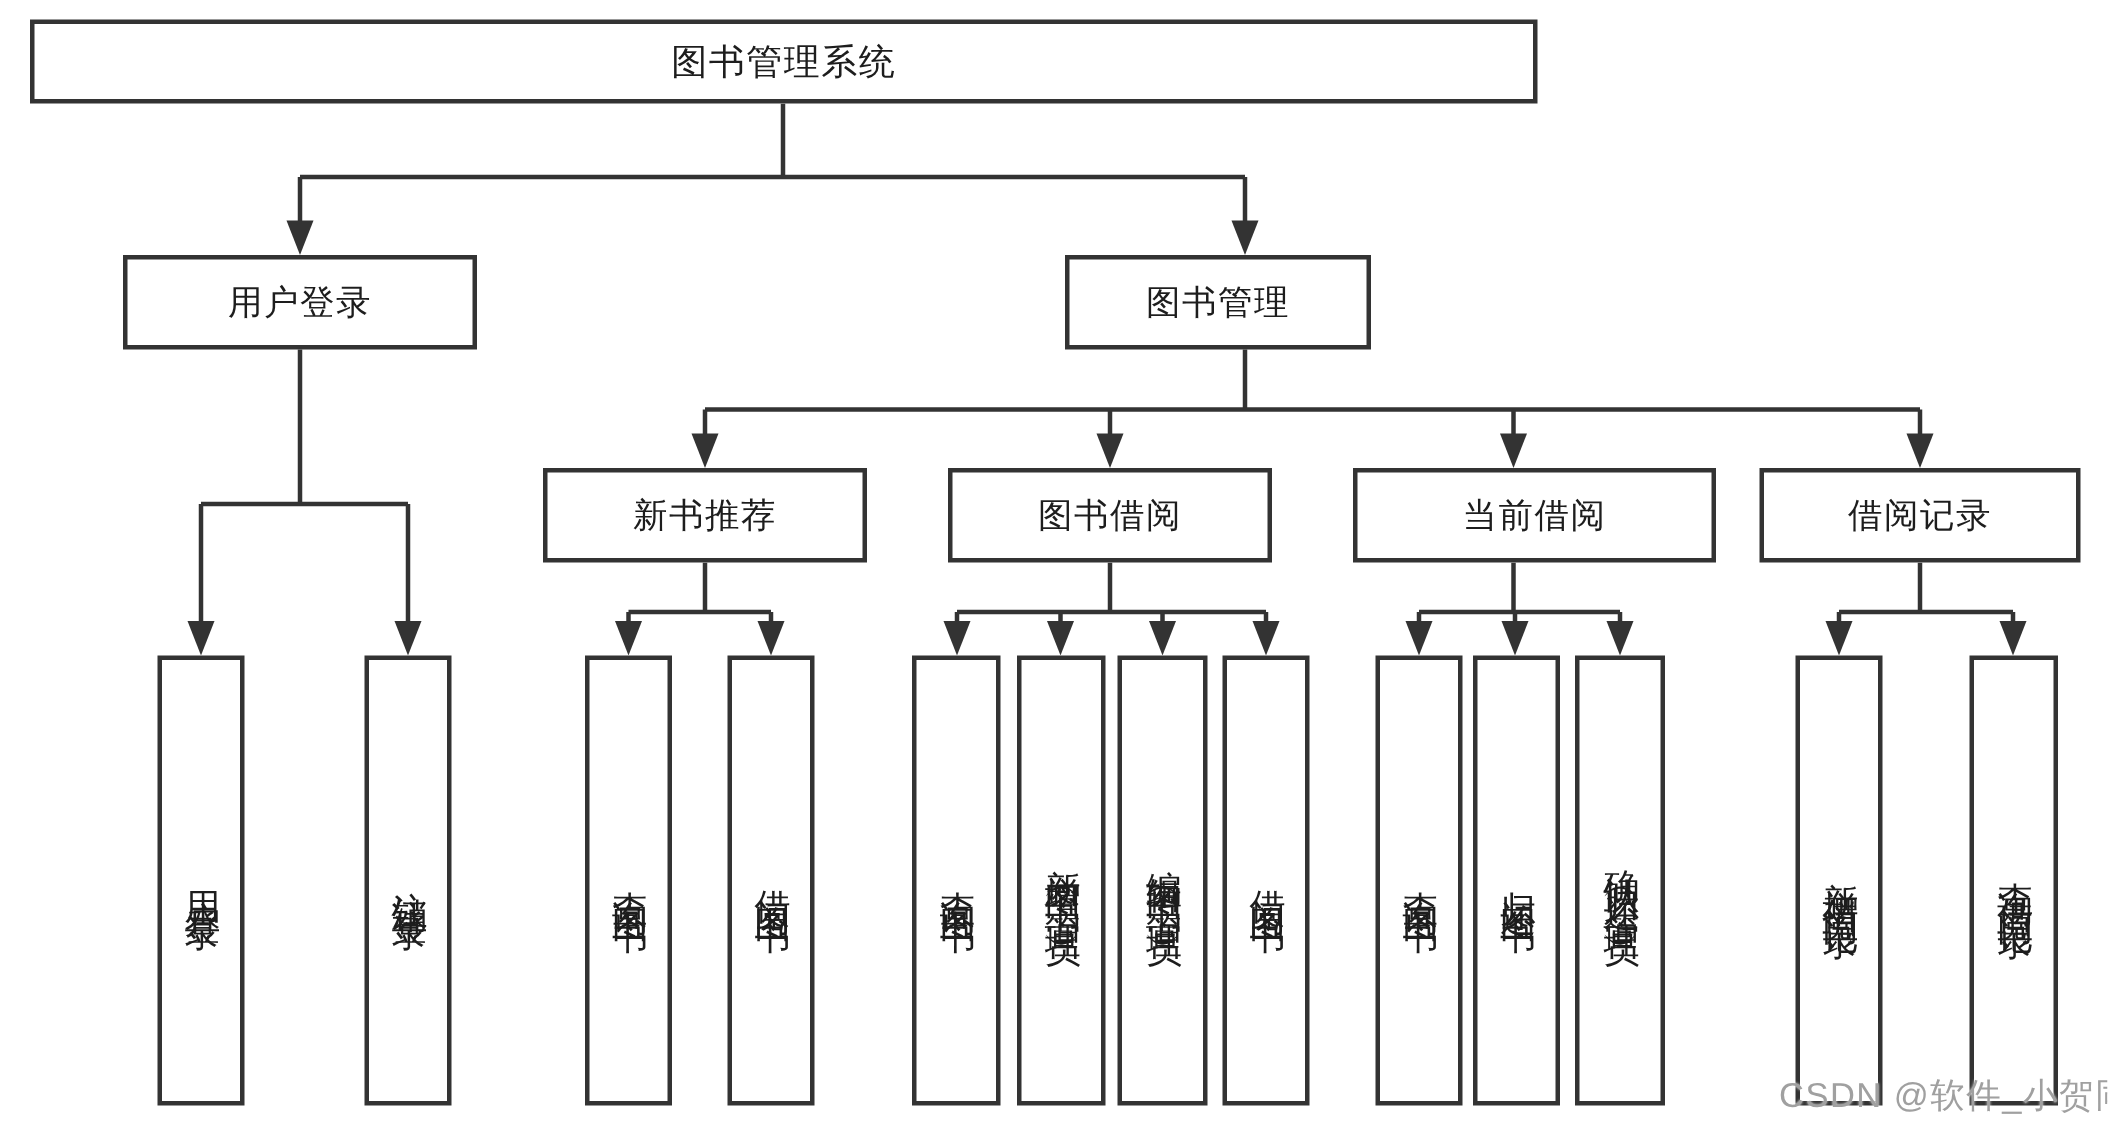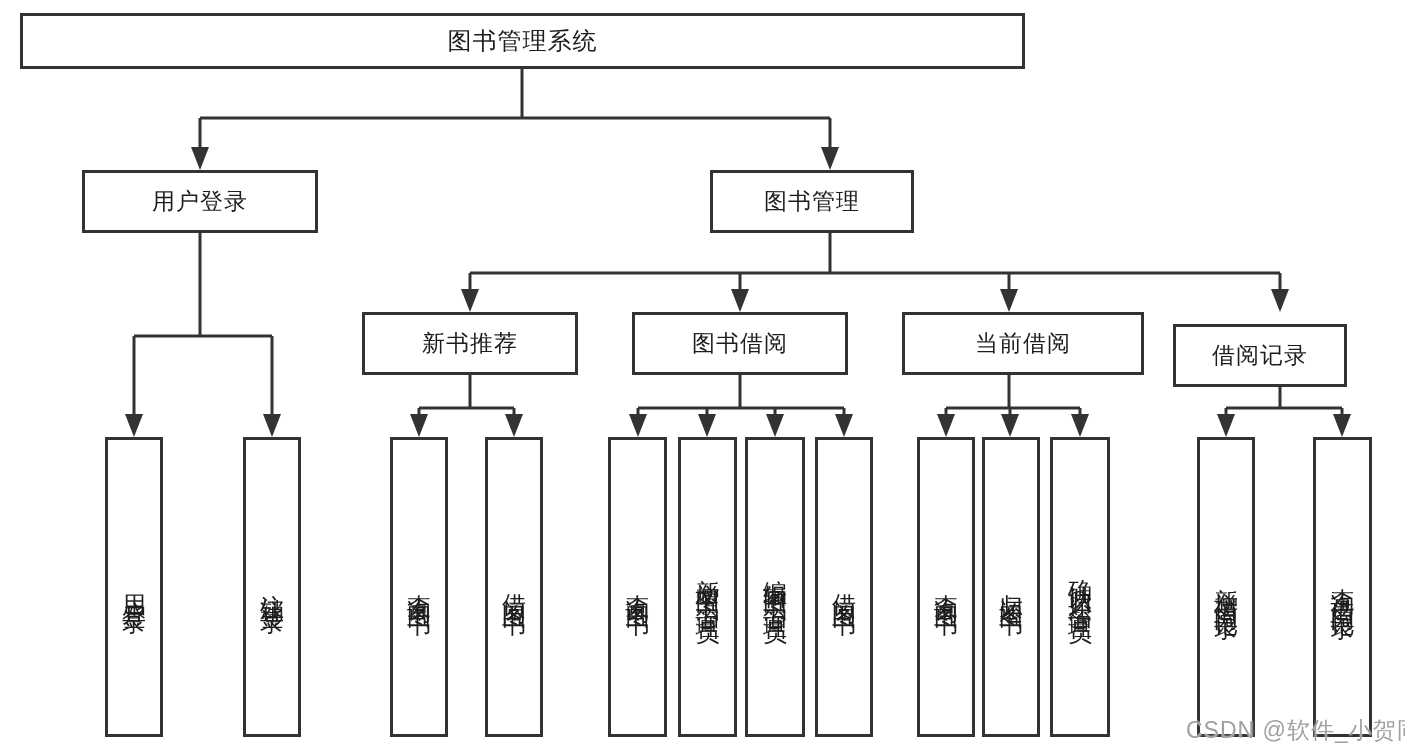--- a/index.html
+++ b/index.html
@@ -131,21 +131,21 @@
 
   <div class="box h" style="left:362px;top:312px;width:216px;height:63px">
     <span class="lbl">新书推荐</span>
   </div>
   <div class="box h" style="left:632px;top:312px;width:216px;height:63px">
     <span class="lbl">图书借阅</span>
   </div>
   <div class="box h" style="left:902px;top:312px;width:242px;height:63px">
     <span class="lbl">当前借阅</span>
   </div>
-  <div class="box h" style="left:1173px;top:324px;width:174px;height:63px">
+  <div class="box h" style="left:1173px;top:312px;width:214px;height:63px">
     <span class="lbl">借阅记录</span>
   </div>
 
   <div class="box v" style="left:105px;top:437px;width:58px;height:300px">
     <span class="lbl">用户登录</span>
   </div>
   <div class="box v" style="left:243px;top:437px;width:58px;height:300px">
     <span class="lbl">注销登录</span>
   </div>
 

